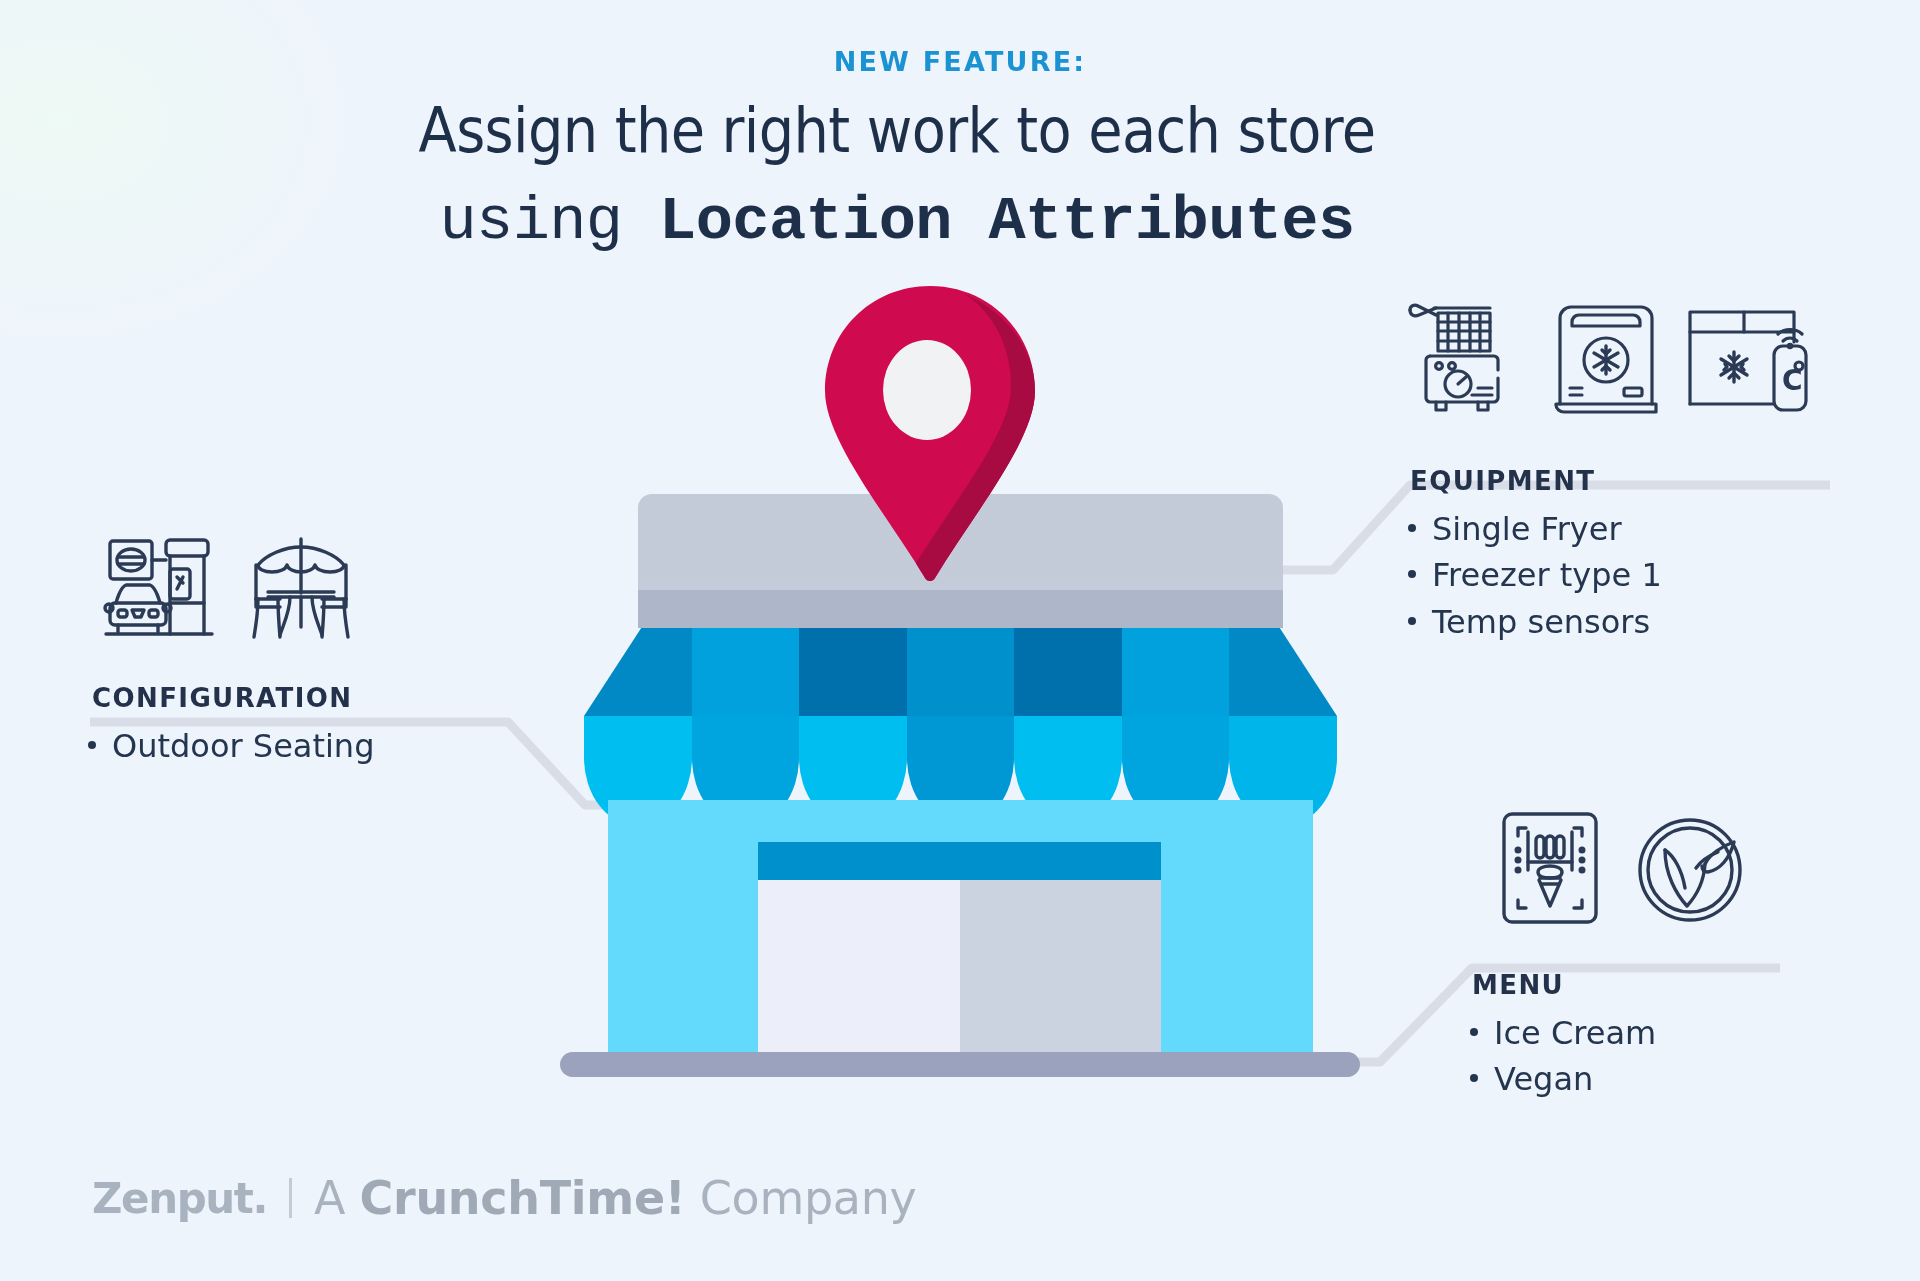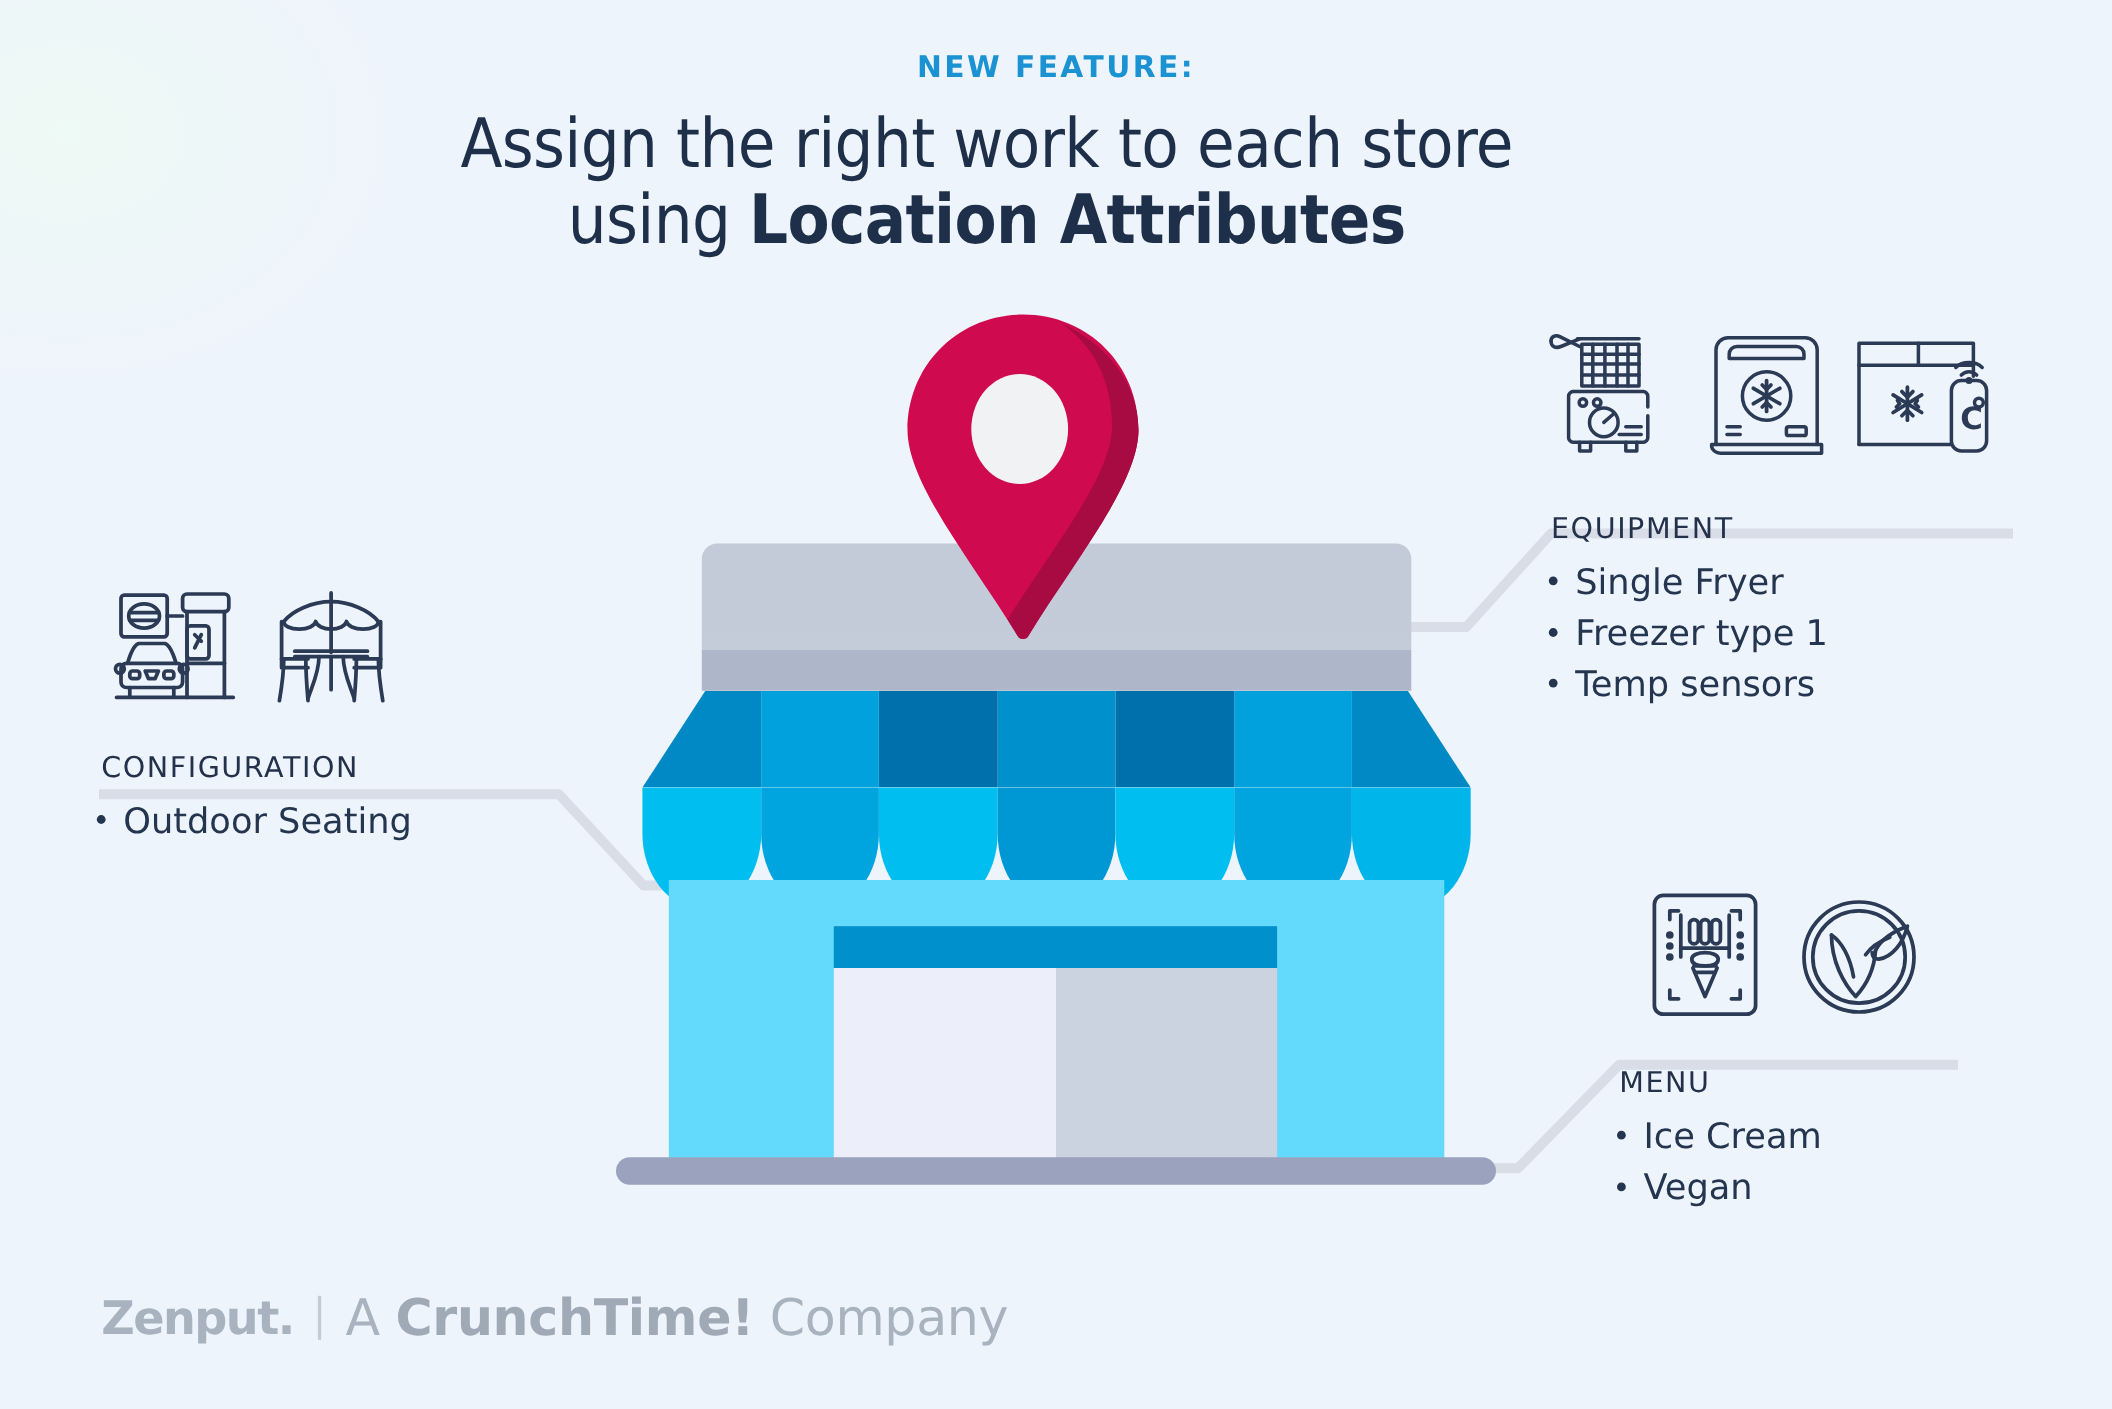--- a/index.html
+++ b/index.html
@@ -46,21 +46,21 @@
     line-height: 1.12;
     font-family: "DejaVu Sans Condensed", "Liberation Sans Narrow", "Liberation Sans", sans-serif;
   }
   .headline .line {
     display: block;
     font-size: 62px;
     font-weight: 500;
     letter-spacing: -0.6px;
     white-space: nowrap;
   }
-  .headline .line.l2 { margin-top: 0; }
+  .headline .line.l2 { margin-top: 22px; font-family: Liberation Mono, monospace; }
   .headline .bold { font-weight: bold; }
 
   
   .connectors {
     position: absolute;
     inset: 0;
     width: 1920px;
     height: 1281px;
     pointer-events: none;
   }
@@ -181,21 +181,21 @@
 
   .callout .icons {
     display: flex;
     align-items: flex-end;
     gap: 26px;
   }
   .callout .icons svg { display: block; }
 
   .callout .kicker {
     font-size: 26px;
-    font-weight: normal;
+    font-weight: bold;
     letter-spacing: 1.4px;
     color: #23314b;
     font-family: "DejaVu Sans", sans-serif;
   }
 
   .callout ul { list-style: none; margin-top: 10px; }
   .callout ul li {
     font-size: 32px;
     color: #24364f;
     line-height: 1.45;

